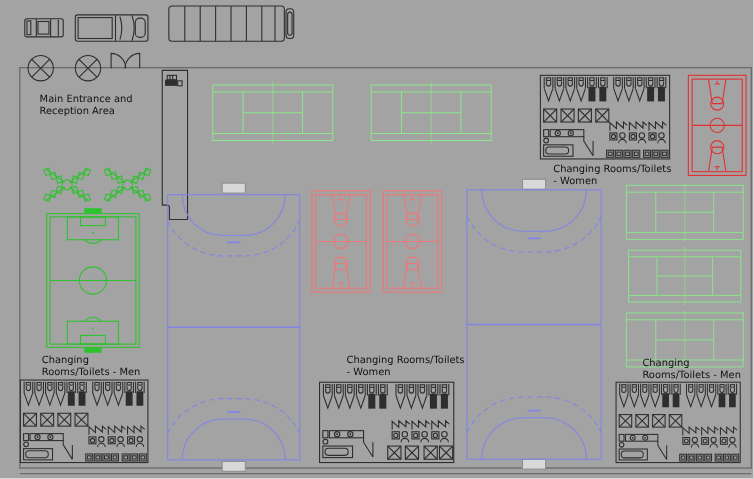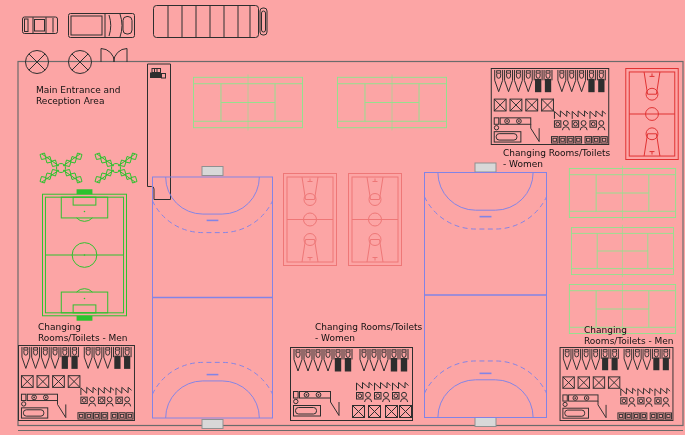--- a/index.html
+++ b/index.html
@@ -1,16 +1,16 @@
 <!DOCTYPE html>
 <html style="--c-tennis: #8ce68c; --c-pitch: #2ec22e; --c-basketball: #e03232; --c-basketball_mid: #ee7777; --c-handball: #8284e6; --c-goal_fill: #d8d8d8; --c-goal_stroke: #909090; --c-wall: #6b6b6b; --c-fixture: #2e2e2e; --c-text: #111111;"><head>
 <meta charset="utf-8">
 <style>
   html,body{margin:0;padding:0;background:#ffffff;}
-  .stage{position:relative;width:685px;height:435px;background:#fca5a5;overflow:hidden;
+  .stage{position:relative;width:685px;height:435px;background:#a3a3a3;overflow:hidden;
          font-family:"DejaVu Sans", sans-serif;}
   svg{position:absolute;left:0;top:0;}
   .wall{stroke:var(--c-wall,#6b6b6b);fill:none;stroke-width:1.2;}
   .goal{fill:var(--c-goal_fill,#d8d8d8);stroke:var(--c-goal_stroke,#909090);stroke-width:1;}
   .c-fix{color:var(--c-fixture,#2e2e2e);}
   .c-tennis{color:var(--c-tennis,#8ce68c);}
   .c-pitch{color:var(--c-pitch,#2ec22e);}
   .c-bball{color:var(--c-basketball,#e03232);}
   .c-bballm{color:var(--c-basketball_mid,#ee7777);}
   .c-hand{color:var(--c-handball,#8284e6);}

